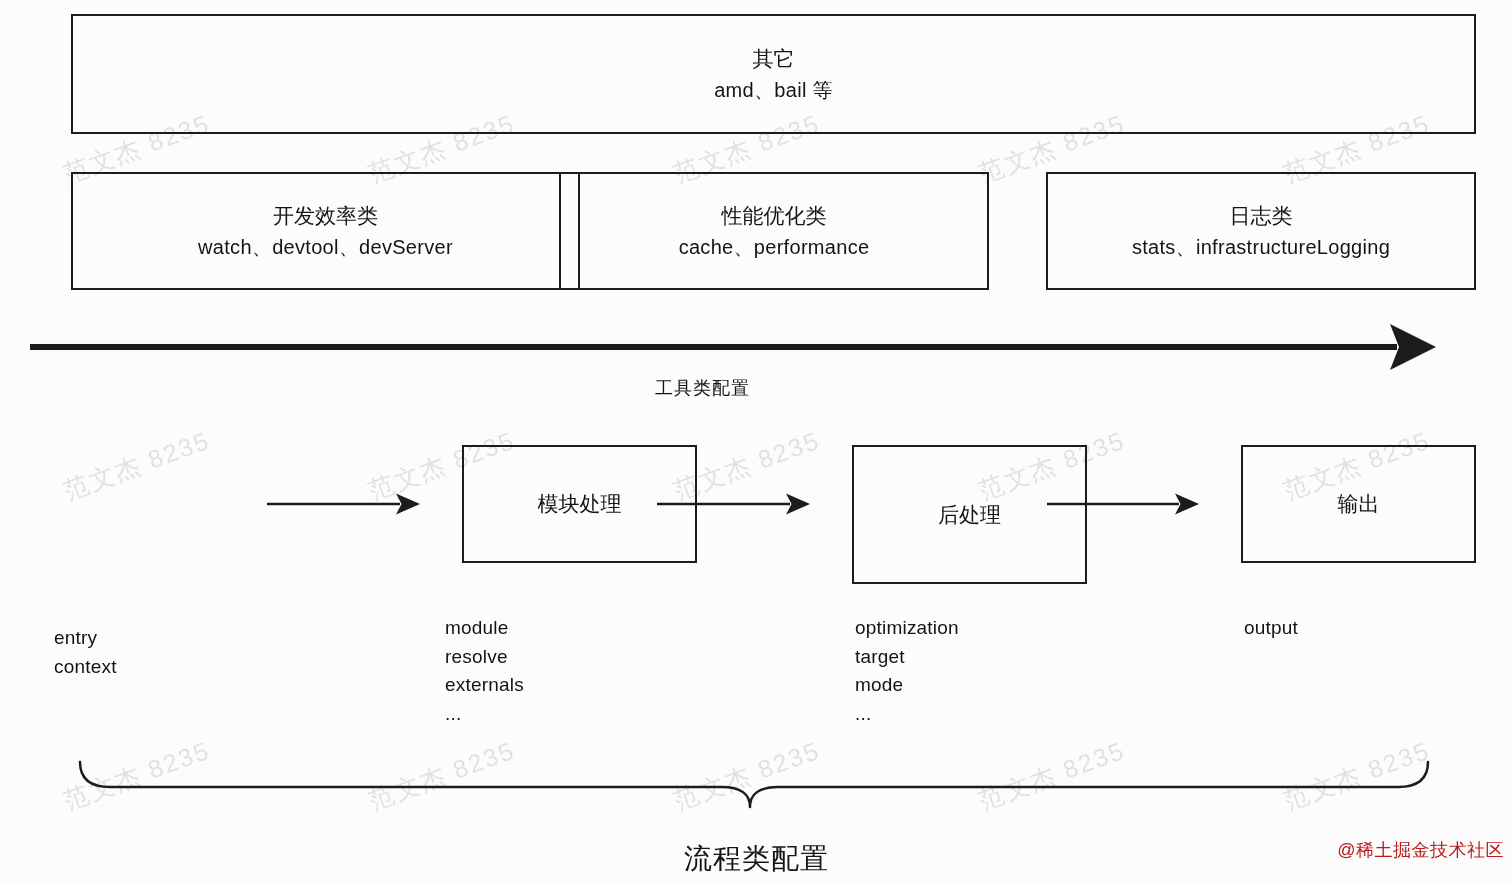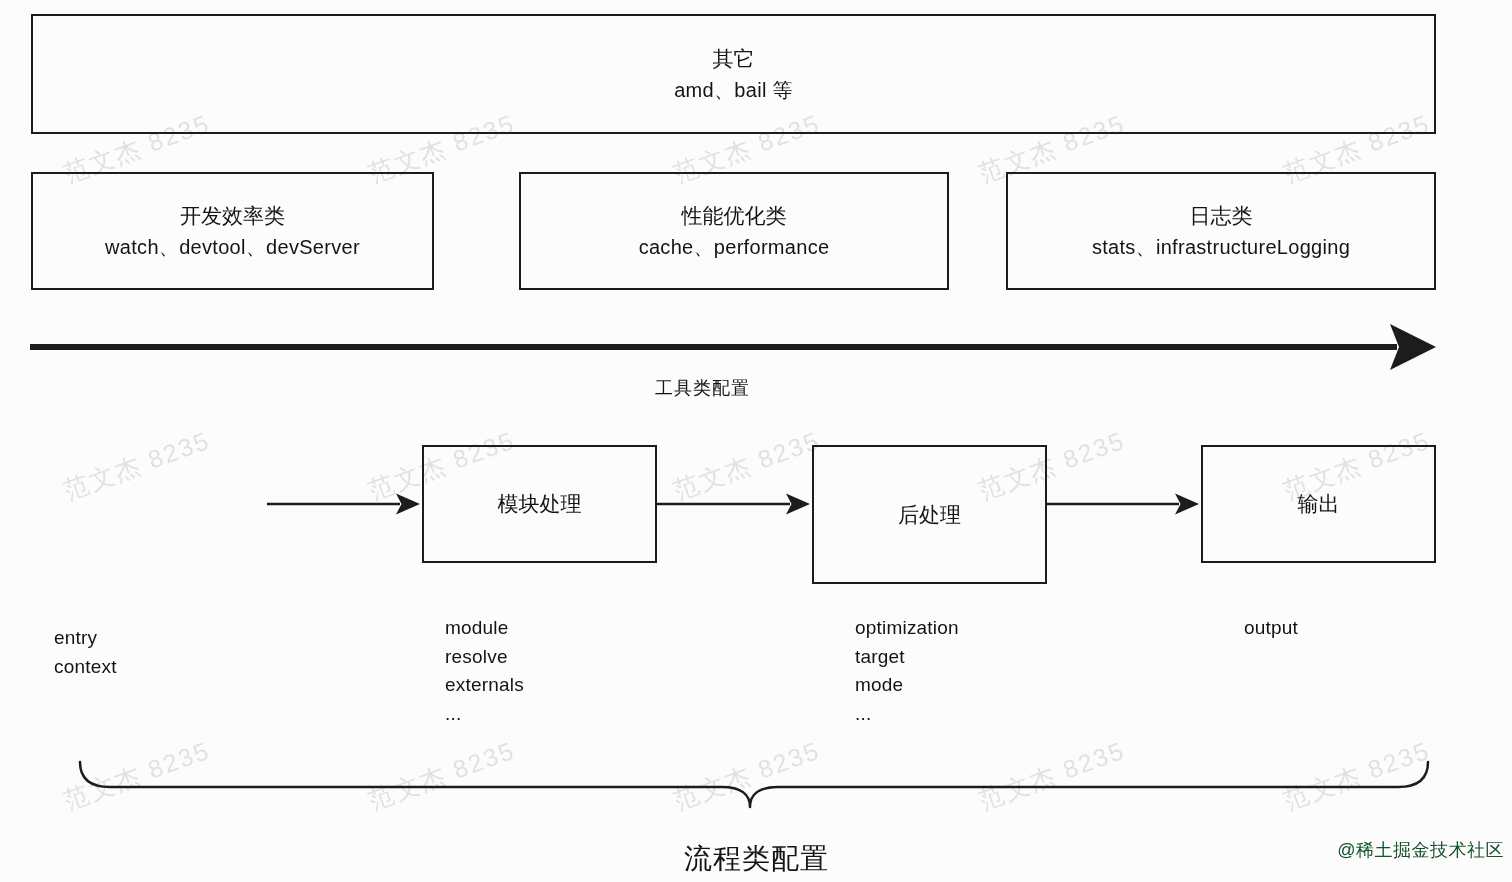--- a/index.html
+++ b/index.html
@@ -38,26 +38,27 @@
     position: absolute;
     z-index: 2;
     border: 2px solid #1c1c1c;
     background: transparent;
     display: flex;
     flex-direction: column;
     align-items: center;
     justify-content: center;
     gap: 9px;
     text-align: center;
+    margin-left: 40px;
   }
   .box .t { font-size: 21px; line-height: 1.1; }
   .box .s { font-size: 20px; line-height: 1.1; letter-spacing: 0.3px; }
 
   .box-other  { left: 31px;  top: 14px;  width: 1405px; height: 120px; }
-  .box-tool-1 { left: 31px;  top: 172px; width: 403px;  height: 118px; }
+  .box-tool-1 { left: 31px;  top: 172px; width: 509px;  height: 118px; }
   .box-tool-2 { left: 519px; top: 172px; width: 430px;  height: 118px; }
   .box-tool-3 { left: 1006px;top: 172px; width: 430px;  height: 118px; }
 
   .box-flow { display: flex; align-items: center; justify-content: center; }
   .box-flow .t { font-size: 21px; }
   .box-flow-1 { left: 31px;   top: 445px; width: 235px; height: 118px; }
   .box-flow-2 { left: 422px;  top: 445px; width: 235px; height: 118px; }
   .box-flow-3 { left: 812px;  top: 445px; width: 235px; height: 139px; }
   .box-flow-4 { left: 1201px; top: 445px; width: 235px; height: 118px; }
 
@@ -82,21 +83,21 @@
   .props-1 { left: 54px;   top: 624px; }
   .props-2 { left: 445px;  top: 614px; }
   .props-3 { left: 855px;  top: 614px; }
   .props-4 { left: 1244px; top: 614px; }
 
   
   .credit {
     position: absolute; z-index: 2;
     right: 8px; top: 838px;
     font-size: 18px;
-    color: #14532d;
+    color: #b91c1c;
     letter-spacing: 0.5px;
   }
 </style>
 </head>
 <body>
 
 <div class="canvas">
 
   <div class="wm-layer">
     <span class="wm" style="left:60px;   top:132px;">范文杰 8235</span>

